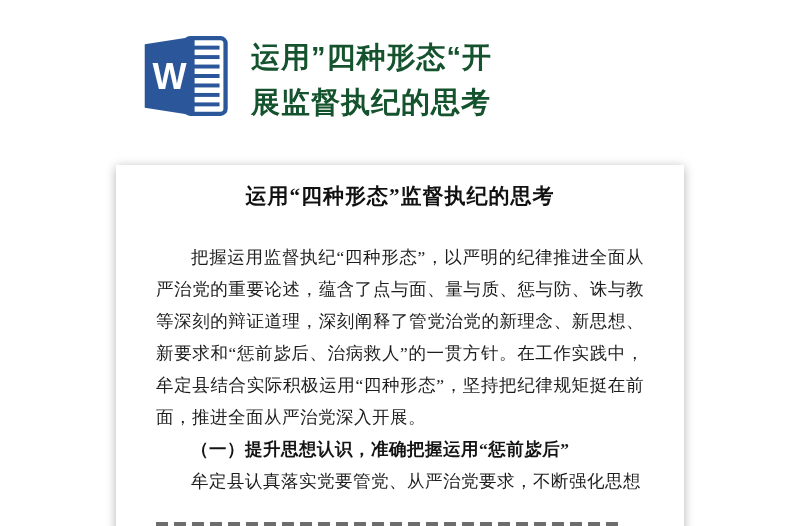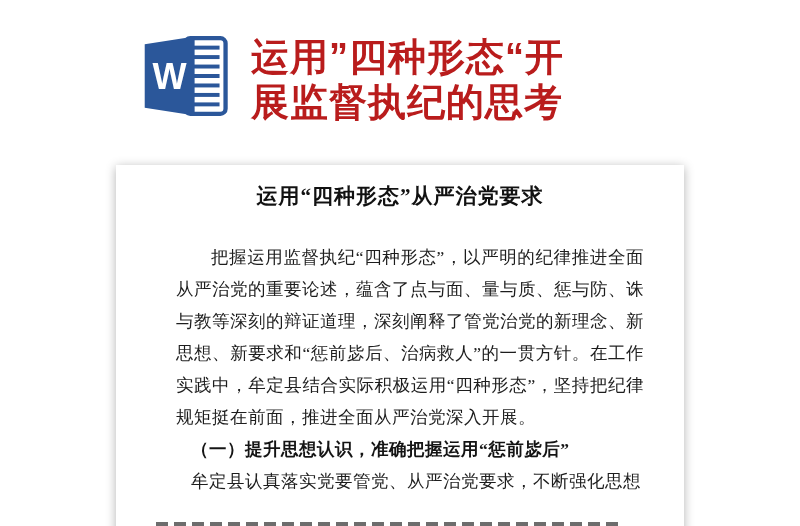--- a/index.html
+++ b/index.html
@@ -26,24 +26,24 @@
   }
   .word-icon {
     width: 86px;
     height: 86px;
     flex: 0 0 auto;
   }
   .word-icon svg { display: block; width: 86px; height: 86px; }
   .header-title {
     margin: 0 0 0 22px;
     padding-top: 2px;
-    font-size: 38px;
+    font-size: 29px;
     line-height: 45px;
     font-weight: bold;
-    color: #b91c1c;
+    color: #14532d;
     letter-spacing: 1px;
     font-family: "Liberation Sans", sans-serif;
     white-space: nowrap;
   }
 
   
   .doc-page {
     position: absolute;
     left: 116px;
     top: 165px;
@@ -68,21 +68,20 @@
   .doc-para {
     margin: 0;
     font-size: 17.5px;
     line-height: 32px;
     text-align: justify;
     text-indent: 2em;
     letter-spacing: 0.5px;
   }
   .doc-para.first {
     margin-top: 30px;
-    margin-left: 20px;
   }
   .doc-para.heading {
     font-weight: bold;
     text-align: left;
     color: #141414;
   }
   
   .clipped-line {
     position: absolute;
     left: 40px;
@@ -115,21 +114,21 @@
       </g>
 
       <polygon points="2,11 60,2 60,94 2,85" fill="#2b579a"></polygon>
       <text x="31" y="63" text-anchor="middle" font-family="Liberation Sans, sans-serif" font-size="42" font-weight="bold" fill="#ffffff">W</text>
     </svg>
   </span>
   <h1 class="header-title"><span>运用”四种形态“开</span><br><span>展监督执纪的思考</span></h1>
 </div>
 
 <div class="doc-page">
-  <h2 class="doc-title">运用“四种形态”从严治党要求</h2>
+  <h2 class="doc-title">运用“四种形态”监督执纪的思考</h2>
 
   <p class="doc-para first">把握运用监督执纪“四种形态”，以严明的纪律推进全面从严治党的重要论述，蕴含了点与面、量与质、惩与防、诛与教等深刻的辩证道理，深刻阐释了管党治党的新理念、新思想、新要求和“惩前毖后、治病救人”的一贯方针。在工作实践中，牟定县结合实际积极运用“四种形态”，坚持把纪律规矩挺在前面，推进全面从严治党深入开展。</p>
 
 
   <p class="doc-para heading">（一）提升思想认识，准确把握运用“惩前毖后”</p>
 
   <p class="doc-para">牟定县认真落实党要管党、从严治党要求，不断强化思想</p>
 
   <div class="clipped-line"></div>
 </div>

